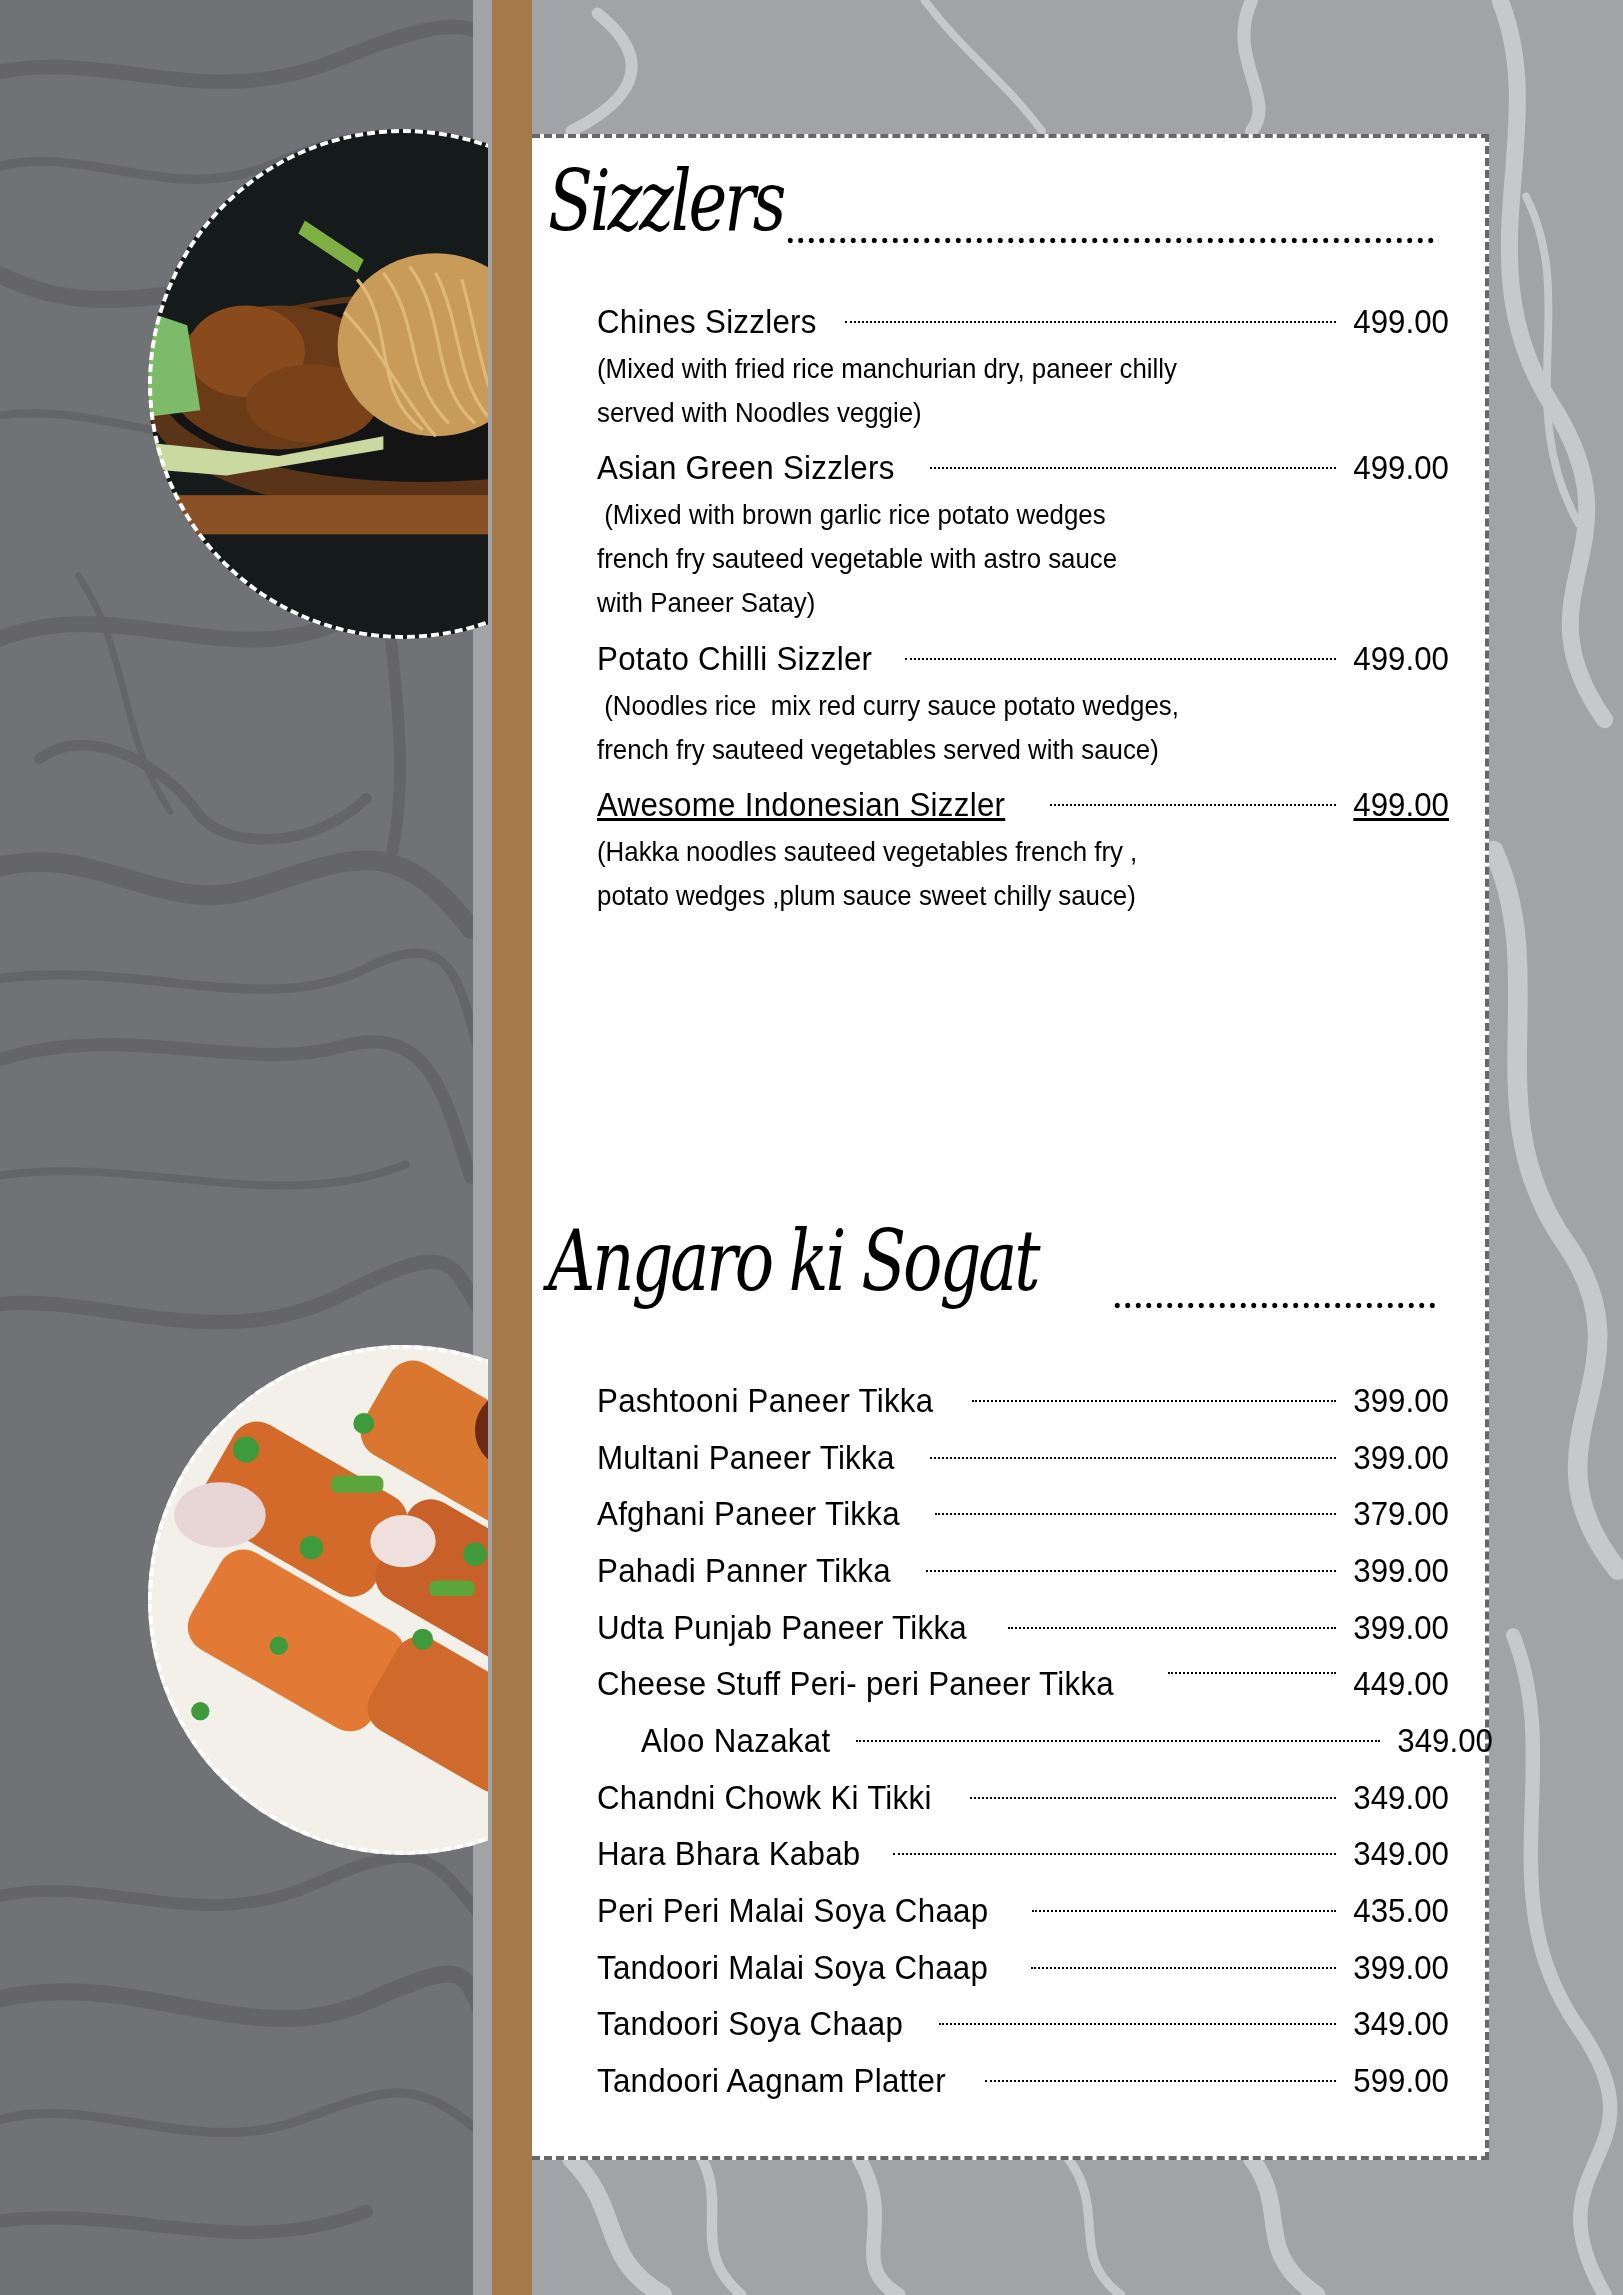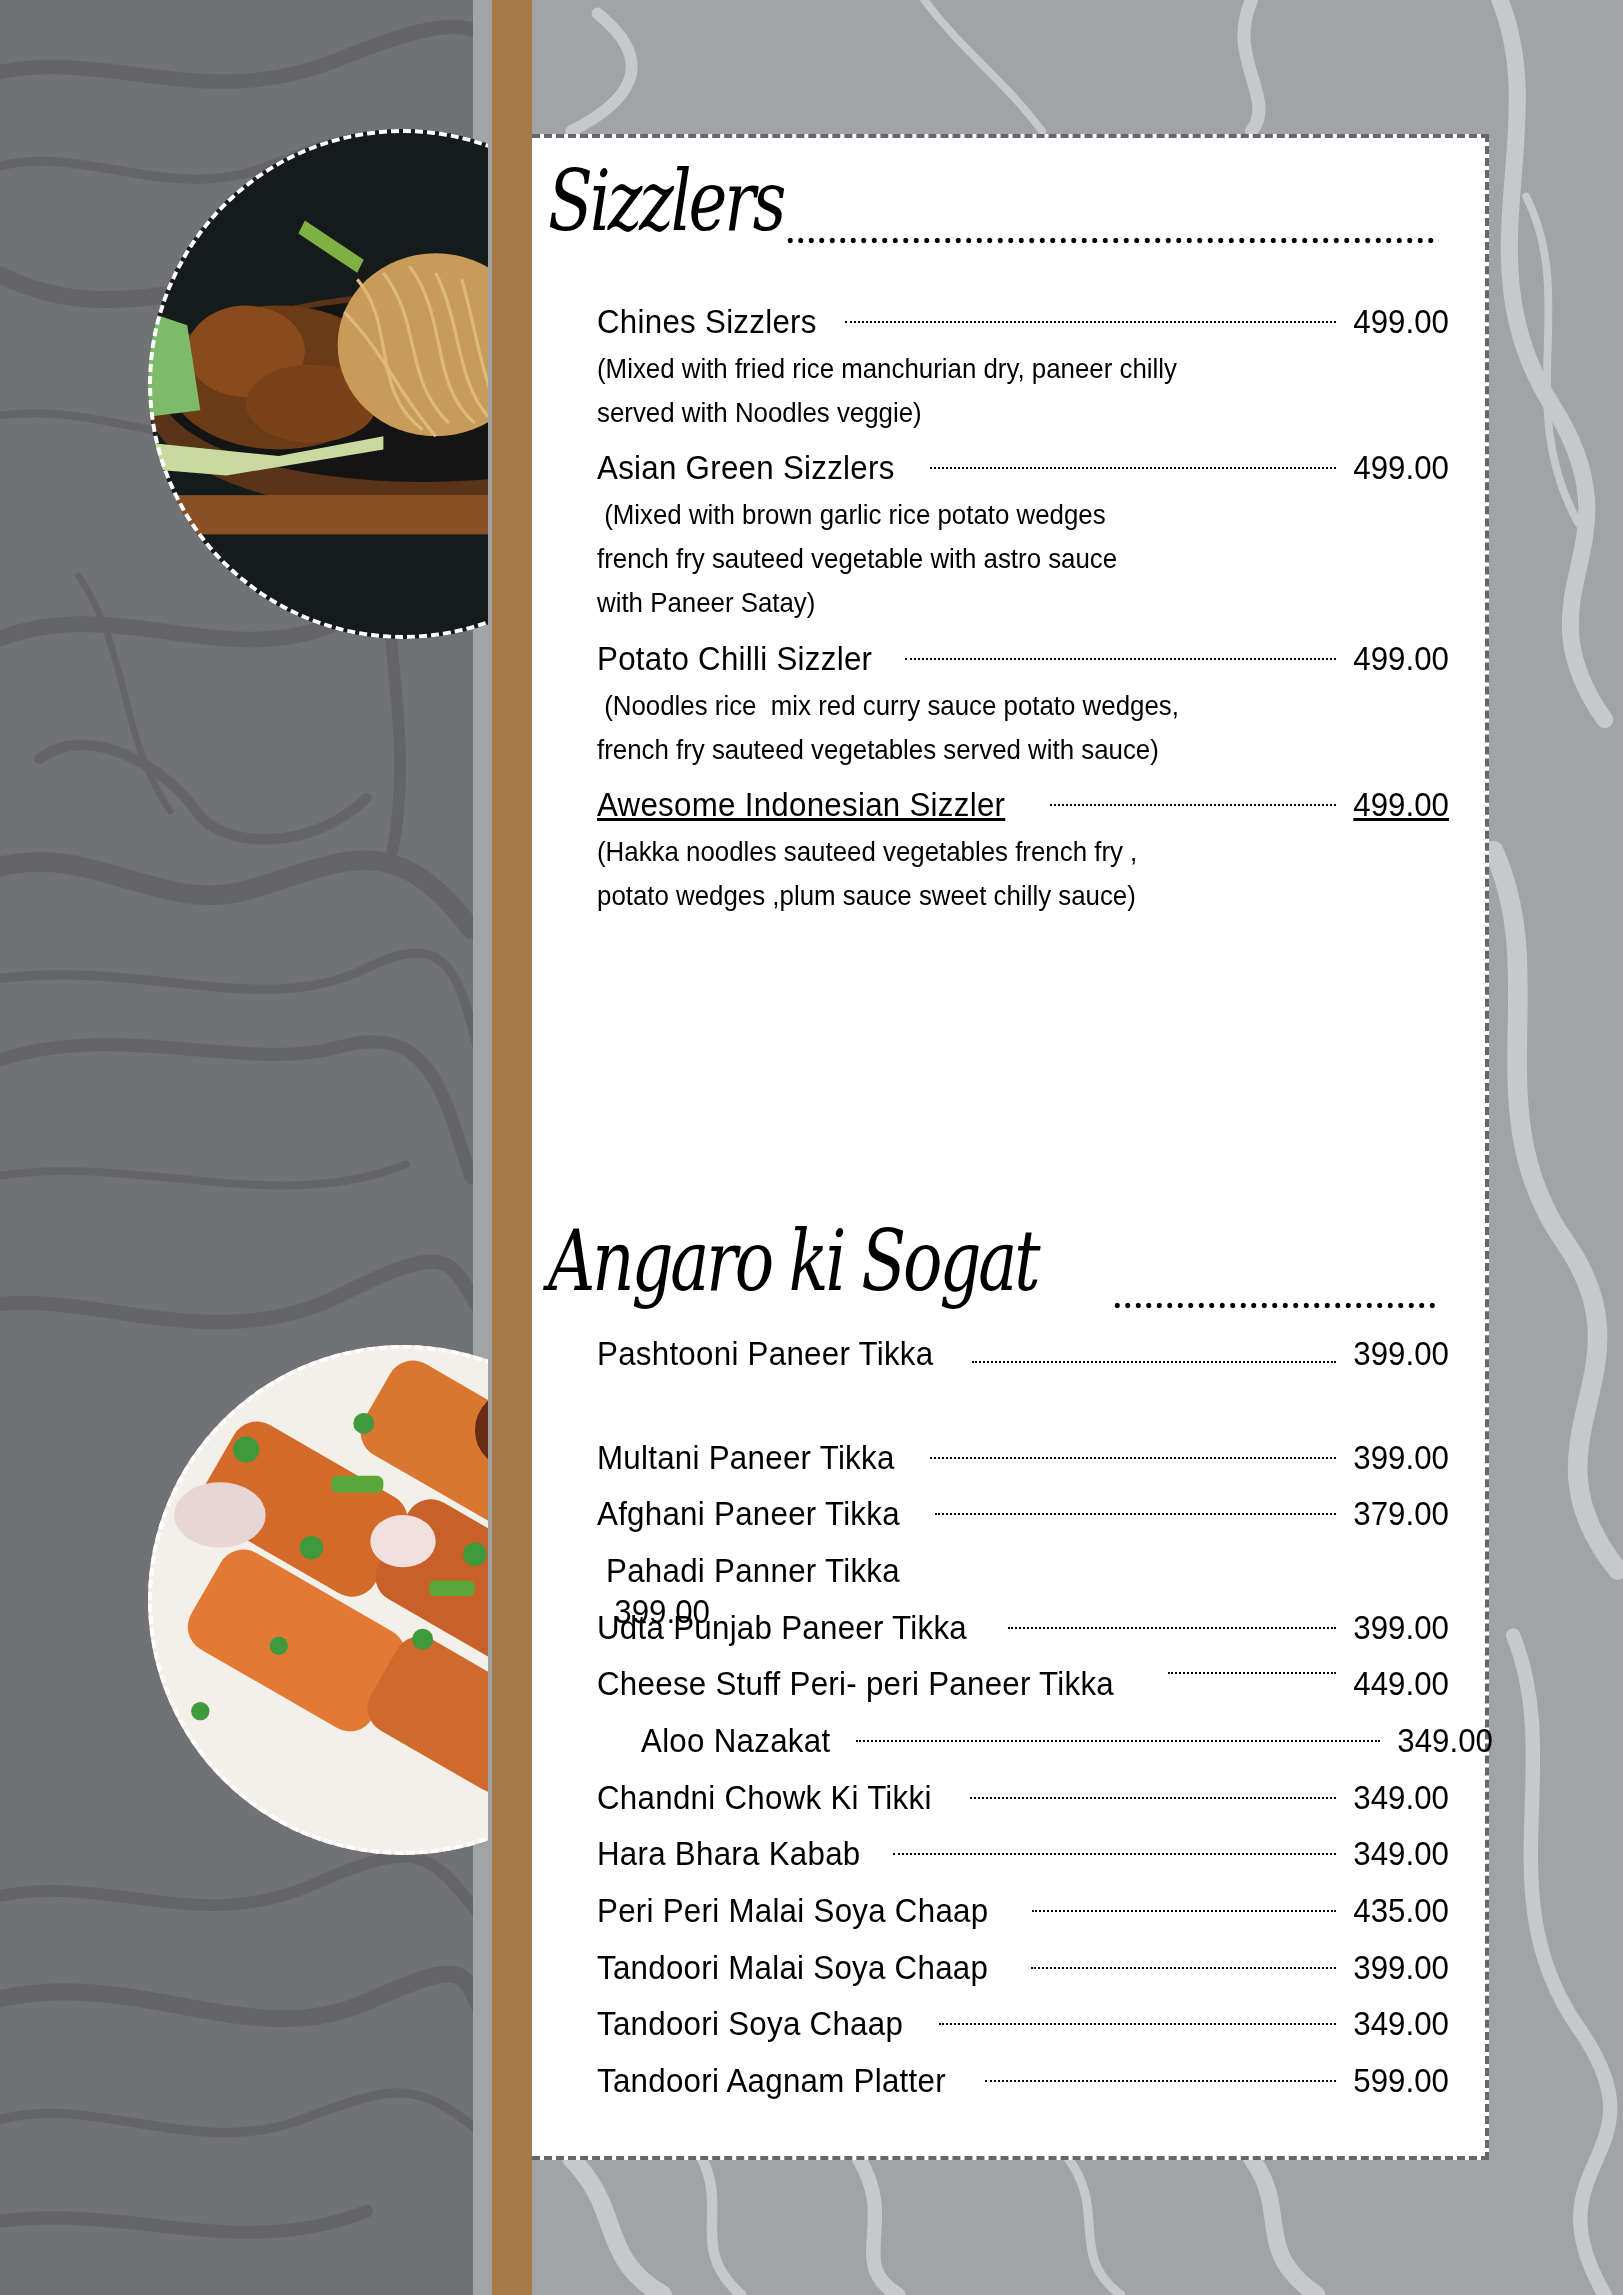--- a/index.html
+++ b/index.html
@@ -179,36 +179,36 @@
   <span class="price">499.00</span>
 </div>
 <div class="desc" style="top:836px;">(Hakka noodles sauteed vegetables french fry ,</div>
 <div class="desc" style="top:880px;">potato wedges ,plum sauce sweet chilly sauce)</div>
 
 <div class="section-title" style="top:1212px;text-align:center;">
   <span class="script">Angaro ki Sogat</span>
 </div>
 <div class="title-dots" style="left:1112px; top:1302px; width:327px;"></div>
 
-<div class="item" style="top:1334px;align-items:flex-end;">
+<div class="item" style="top:1381px;">
   <span class="name">Pashtooni Paneer Tikka</span>
   <span class="leader"></span>
   <span class="price">399.00</span>
 </div>
 <div class="item" style="top:1438px;">
   <span class="name">Multani Paneer Tikka</span>
   <span class="leader"></span>
   <span class="price">399.00</span>
 </div>
 <div class="item" style="top:1494px;">
   <span class="name">Afghani Paneer Tikka</span>
   <span class="leader"></span>
   <span class="price">379.00</span>
 </div>
-<div class="item" style="top:1551px;flex-direction:column;">
+<div class="item" style="top:1551px;">
   <span class="name">Pahadi Panner Tikka</span>
   <span class="leader"></span>
   <span class="price">399.00</span>
 </div>
 <div class="item" style="top:1608px;">
   <span class="name">Udta Punjab Paneer Tikka</span>
   <span class="leader"></span>
   <span class="price">399.00</span>
 </div>
 <div class="item" style="top:1664px;align-items:center;">

